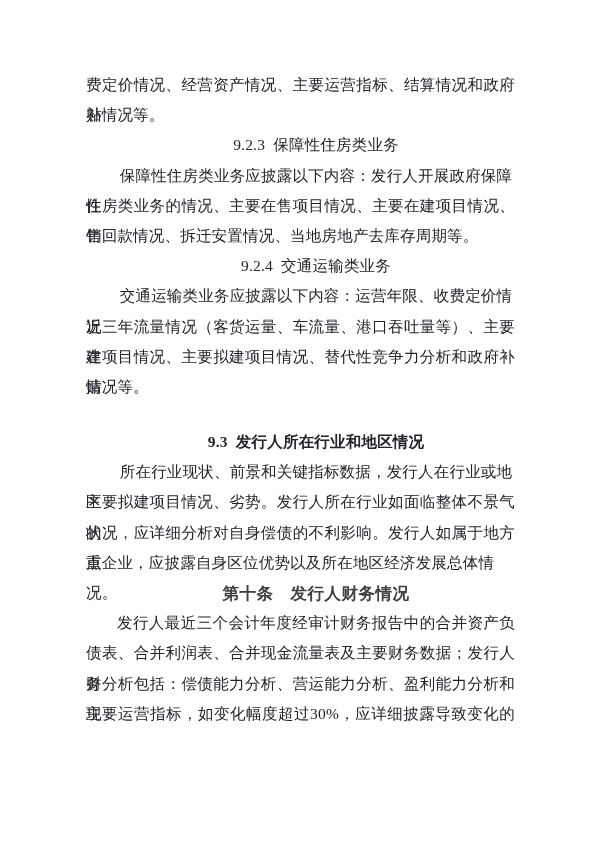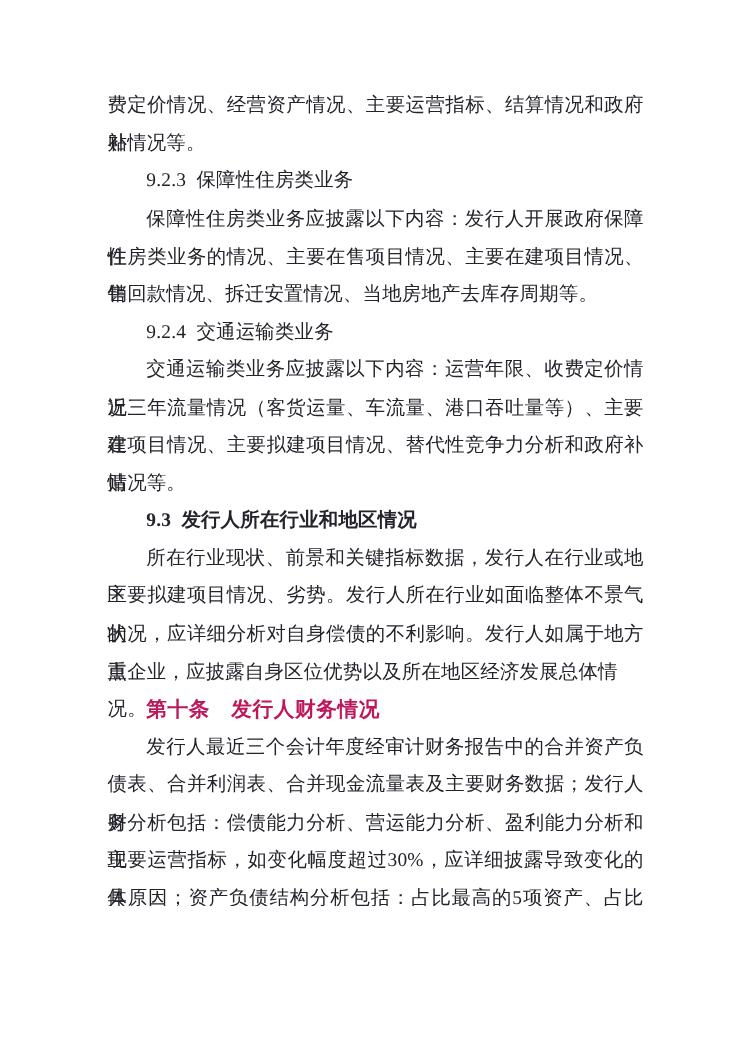--- a/index.html
+++ b/index.html
@@ -30,31 +30,33 @@
     white-space: pre-wrap;
   }
   
   .fill {
     text-align: justify;
     text-align-last: justify;
   }
   
   .indent {
     text-indent: 31px;
+    text-align: center;
   }
   .bold {
     font-weight: bold;
+    margin-top: 25px;
   }
   
   .hei {
     font-family: "Liberation Sans", "DejaVu Sans", sans-serif;
     font-weight: bold;
     font-size: 16.5px;
     letter-spacing: 0.5px;
-    color: #be185d;
+    color: #404040;
   }
   .footer {
     position: absolute;
     top: 779px;
     left: 0;
     width: 100%;
     text-align: center;
     font-size: 13px;
     line-height: 20px;
     color: #23232b;

